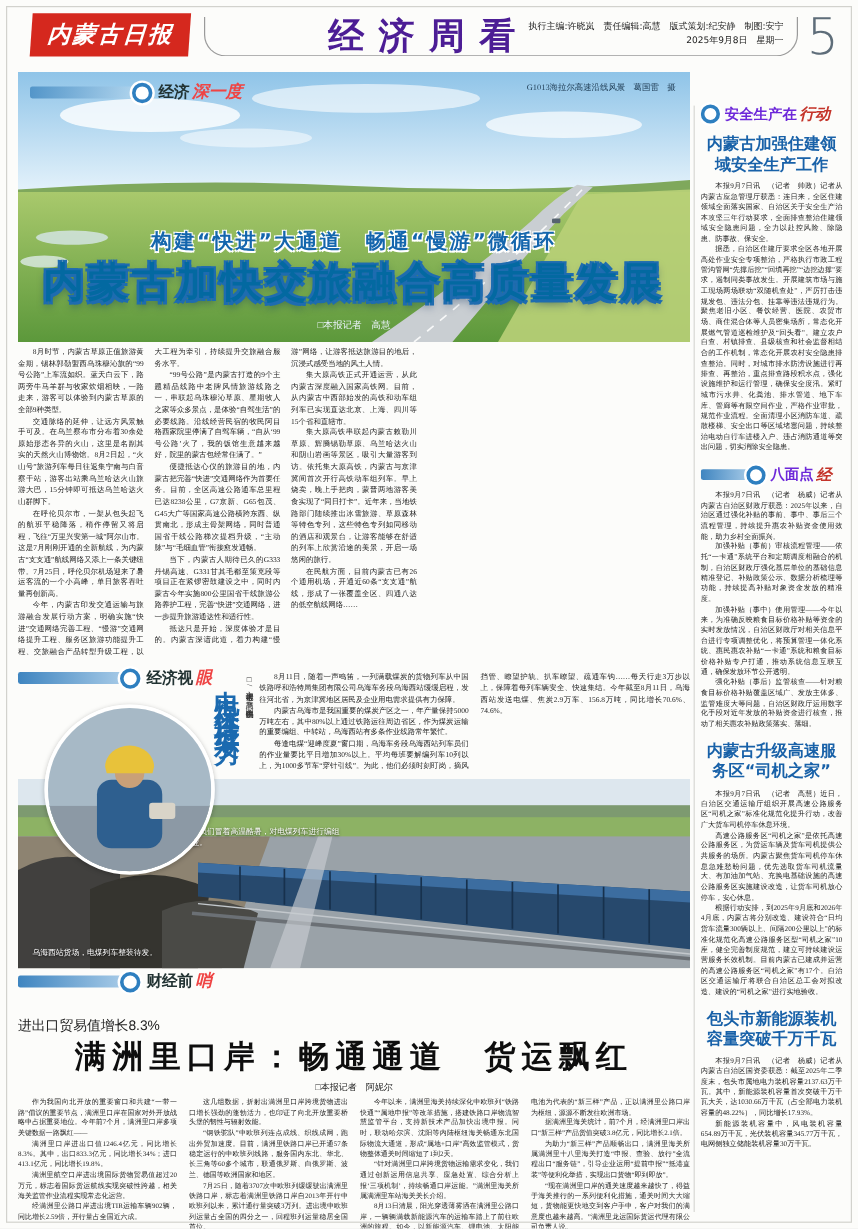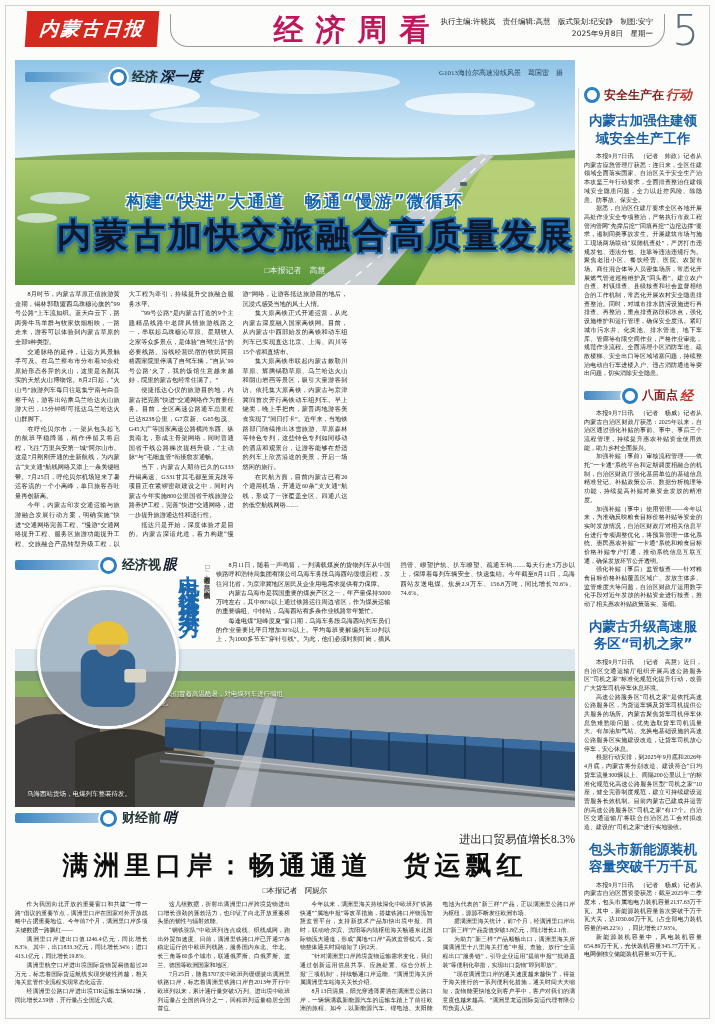--- a/index.html
+++ b/index.html
@@ -8,53 +8,53 @@
   .frame{position:absolute;inset:5px;border:1px solid #d2d2cd;pointer-events:none;}
 
   
   .masthead{position:absolute;left:0;top:0;right:0;height:56px;}
   .logo{position:absolute;left:26px;top:11px;width:132px;height:36px;background:#d5281e;color:#fff;
         display:flex;align-items:center;justify-content:center;font:italic 700 19px "DejaVu Serif",serif;
         letter-spacing:2px;transform:skewX(-4deg);}
   .mast-box{position:absolute;left:170px;top:14px;right:50px;height:32px;border:1px solid #9a9a9a;
         border-top:none;border-radius:0 0 18px 18px;}
   .mast-title{position:absolute;left:0;right:0;top:10px;text-align:center;font-size:30px;font-weight:700;
-        letter-spacing:12px;color:#be185d;font-family:"DejaVu Sans","Liberation Sans",sans-serif;}
+        letter-spacing:12px;color:#4c1d95;font-family:"DejaVu Sans","Liberation Sans",sans-serif;}
   .credits{position:absolute;right:62px;top:16px;text-align:right;font-size:7.5px;line-height:1.6;color:#222;
         font-family:"DejaVu Sans","Liberation Sans",sans-serif;}
   .pageno{position:absolute;right:16px;top:6px;font-size:42px;font-weight:200;color:#5e6d79;
         font-family:"DejaVu Sans","Liberation Sans",sans-serif;}
 
   
   .left-zone{position:absolute;left:15px;top:60px;width:560px;}
   .v-divider{position:absolute;left:578px;top:88px;bottom:14px;border-left:1px solid #d8d8d4;}
   .sidebar{position:absolute;left:584px;top:84px;width:118px;height:932px;overflow:hidden;}
 
   
   .badge{display:flex;align-items:center;height:18px;}
   .badge .bar{width:90px;height:10px;border-radius:2px;background:linear-gradient(90deg,#3f85c0,#a9cce8);}
   .badge .ring{width:11px;height:11px;border:3px solid #2e7fc0;border-radius:50%;background:#fff;
         margin-left:-5px;box-shadow:0 0 0 2px #fff;}
   .badge .t{font-weight:700;font-size:13px;color:#233;margin-left:5px;
         font-family:"DejaVu Sans","Liberation Sans",sans-serif;}
   .badge .a{font-weight:700;font-style:italic;font-size:14px;margin-left:2px;
         font-family:"DejaVu Serif",serif;}
-  .a.blue{color:#0f172a}.a.red{color:#c4342a}
+  .a.blue{color:#ef4444}.a.red{color:#c4342a}
 
   
   .lead-photo{position:relative;height:225px;overflow:hidden;}
   .lead-photo svg.ph{position:absolute;inset:0;width:100%;height:100%;}
   .lead-badge{position:absolute;left:10px;top:8px;}
   .lead-badge .bar{background:linear-gradient(90deg,rgba(70,140,195,.85),rgba(190,220,240,.6));}
   .photo-caption{position:absolute;top:8px;right:12px;font-size:7px;color:#1d3a52;}
   .lead-kicker{position:absolute;left:0;right:0;bottom:72px;text-align:center;font-size:17px;font-weight:700;
         letter-spacing:2px;color:#1466ad;font-family:"DejaVu Sans","Liberation Sans",sans-serif;
         text-shadow:1px 1px 0 #fff,-1px -1px 0 #fff,1px -1px 0 #fff,-1px 1px 0 #fff;}
-  .lead-headline{position:absolute;left:0;right:0;bottom:26px;text-align:right;font-size:34px;font-weight:900;
-        letter-spacing:3px;color:#0f172a;font-family:"DejaVu Sans","Liberation Sans",sans-serif;
+  .lead-headline{position:absolute;left:0;right:0;bottom:26px;text-align:center;font-size:34px;font-weight:900;
+        letter-spacing:3px;color:#0369a1;font-family:"DejaVu Sans","Liberation Sans",sans-serif;
         text-shadow:2px 2px 0 #1e6cb0,-2px -2px 0 #1e6cb0,2px -2px 0 #1e6cb0,-2px 2px 0 #1e6cb0,0 4px 7px rgba(0,40,90,.55);}
   .lead-byline{position:absolute;left:0;right:0;bottom:9px;text-align:center;font-size:8px;color:#eaf2fa;}
   .lead-body{height:266px;margin-top:4px;column-count:5;column-gap:9px;column-fill:auto;
         font-size:6.2px;line-height:1.55;text-align:justify;overflow:hidden;}
   .jtext p{margin:0;text-indent:2em;text-align:justify;}
 
   
   .coal{position:relative;height:252px;}
   .coal-badge{position:absolute;left:0;top:1px;}
   .coal-circle{position:absolute;left:22px;top:32px;width:136px;height:136px;border-radius:50%;
@@ -69,33 +69,33 @@
         column-fill:auto;font-size:6.2px;line-height:1.5;overflow:hidden;}
   .coal-photo{position:absolute;left:0;top:94px;width:560px;height:158px;overflow:hidden;}
   .coal-photo svg{position:absolute;inset:0;width:100%;height:100%;}
   .coal-cap1{position:absolute;left:138px;top:40px;width:130px;font-size:6.5px;color:#fff;line-height:1.4;
         text-shadow:0 1px 2px rgba(0,0,0,.8);}
   .coal-cap2{position:absolute;left:12px;bottom:8px;font-size:6.5px;color:#fff;
         text-shadow:0 1px 2px rgba(0,0,0,.8);}
 
   
   .port{position:relative;height:206px;padding-top:2px;}
-  .port-kicker{text-align:right;font-size:11.5px;color:#222;margin:5px 0 1px;
-        font-family:Liberation Serif, serif;}
+  .port-kicker{text-align:left;font-size:11.5px;color:#222;margin:20px 0 1px;
+        font-family:Liberation Sans, sans-serif;}
   .port-headline{text-align:center;font-size:26px;font-weight:900;letter-spacing:5px;color:#0e0e0e;
         font-family:Liberation Mono, monospace;}
   .port-byline{text-align:center;font-size:7.5px;margin:3px 0 4px;color:#222;}
   .port-body{height:116px;column-count:4;column-gap:10px;column-fill:auto;font-size:5.8px;line-height:1.5;overflow:hidden;}
 
   
   .sb-head{display:flex;align-items:center;margin:2px 0 4px;}
   .sb-head .bar{width:42px;height:9px;border-radius:2px;background:linear-gradient(90deg,#3f85c0,#a9cce8);}
   .sb-head .ring{width:10px;height:10px;border:3px solid #2e7fc0;border-radius:50%;background:#fff;
         margin-left:-4px;box-shadow:0 0 0 2px #fff;}
-  .sb-head .t{font-weight:700;font-size:12px;color:#7f1d1d;margin-left:4px;
+  .sb-head .t{font-weight:700;font-size:12px;color:#6d28d9;margin-left:4px;
         font-family:Liberation Mono, monospace;}
   .sb-head .a{font-weight:700;font-style:italic;font-size:13px;margin-left:2px;font-family:"DejaVu Serif",serif;}
   .sb-title{text-align:center;color:#1861a8;font-weight:800;font-size:13.5px;line-height:1.3;margin:8px 0 5px;
         font-family:"DejaVu Sans","Liberation Sans",sans-serif;}
   .sb-body{font-size:6px;line-height:1.45;margin-bottom:9px;color:#1c1c1c;}
 </style>
 </head>
 <body>
 
 <div class="page">

